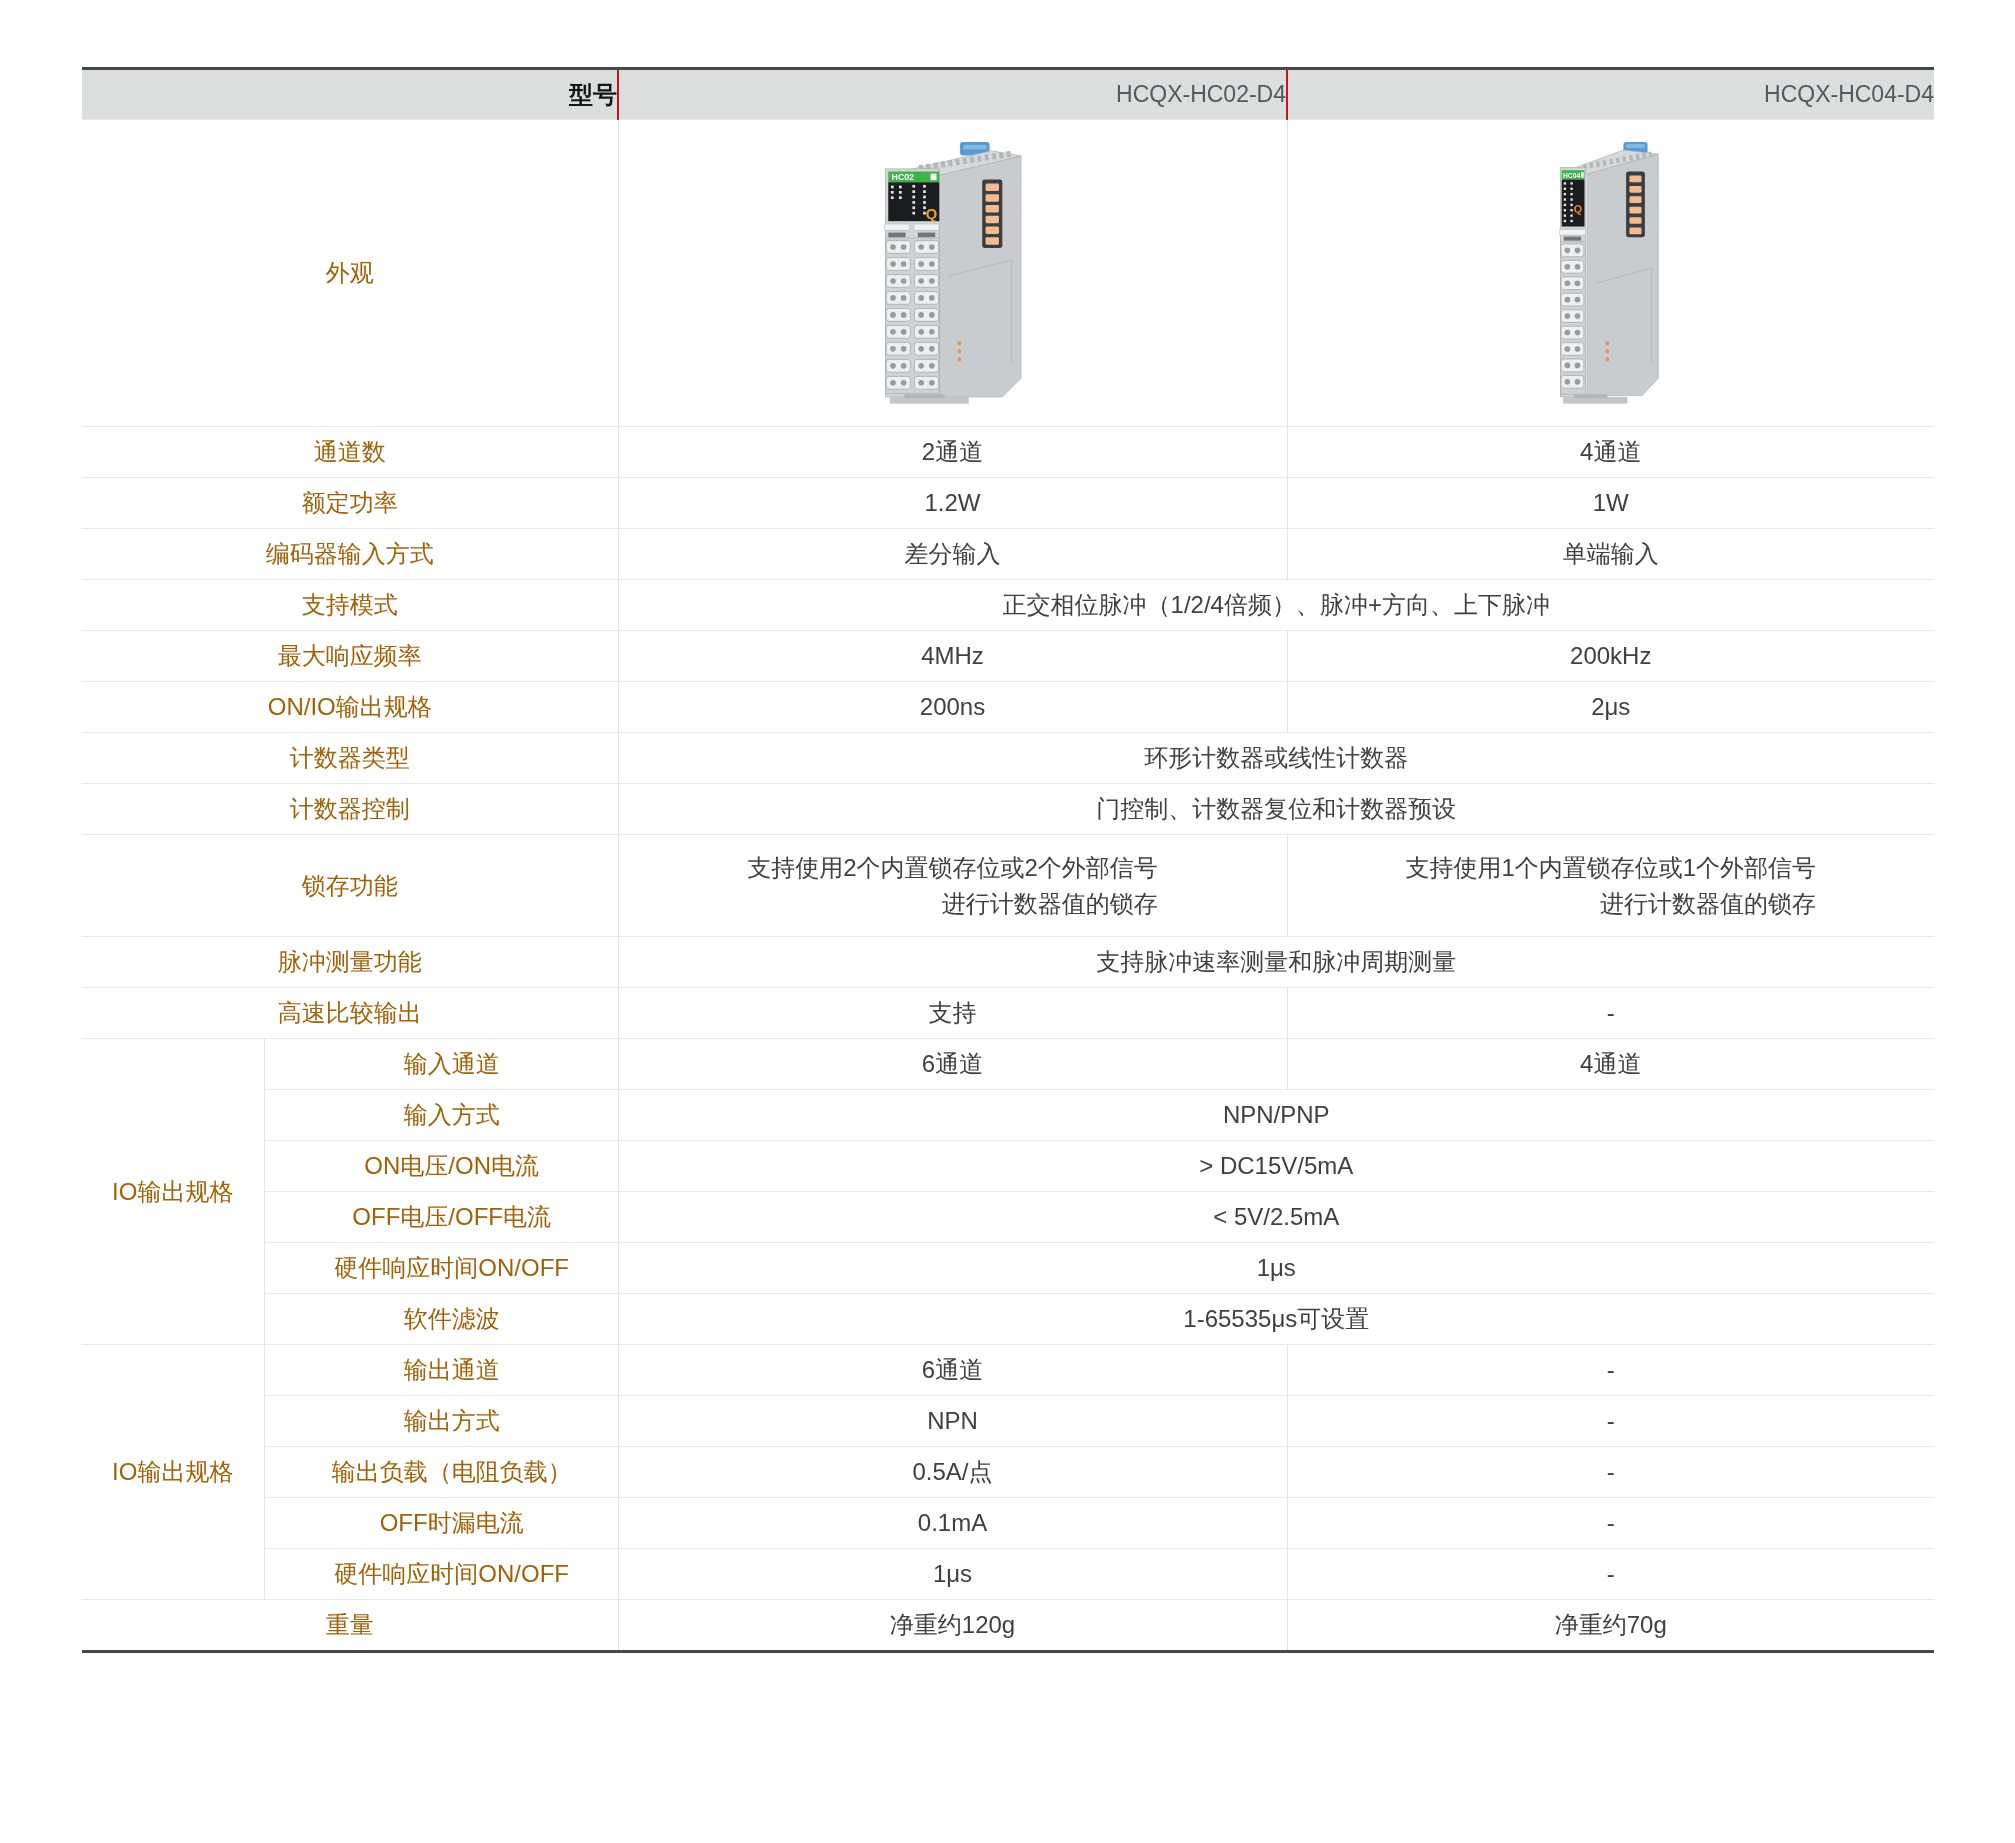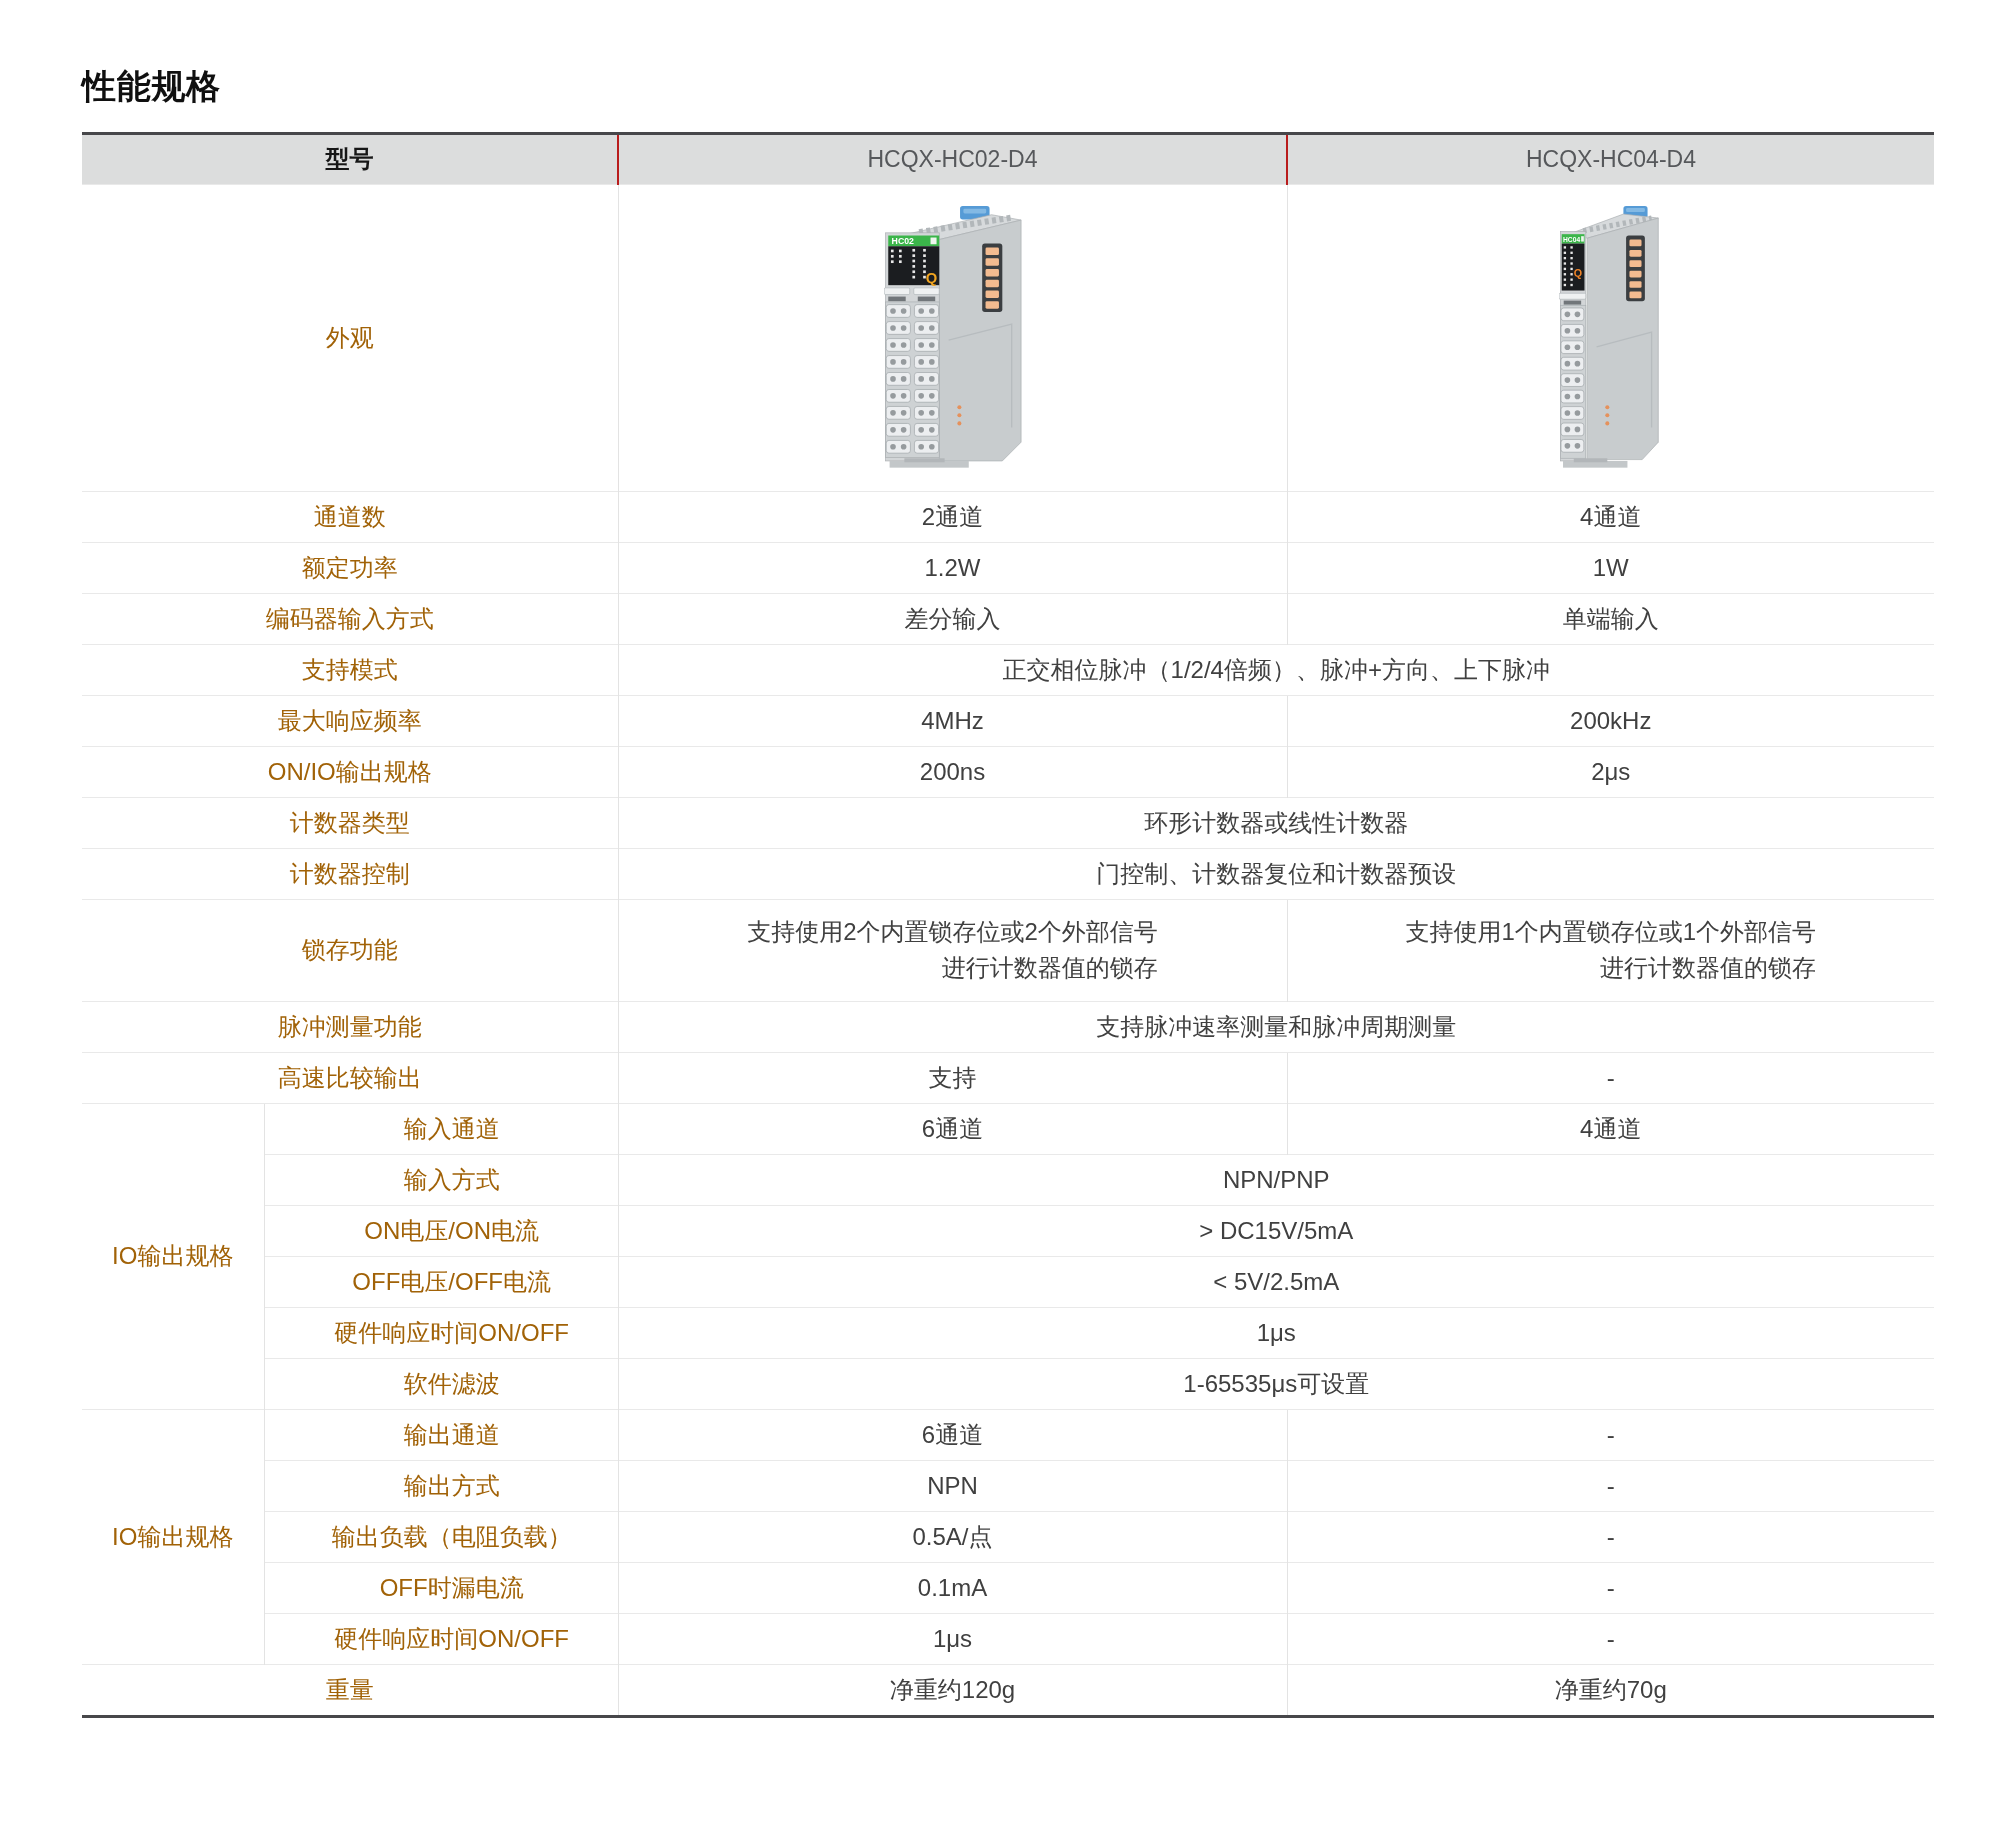--- a/index.html
+++ b/index.html
@@ -18,21 +18,21 @@
     border-collapse:collapse;table-layout:fixed;width:1852px;
     border-top:3.4px solid #47474a;border-bottom:3.4px solid #47474a;
   }
   col.c-group{width:182px;}
   col.c-sub{width:354px;}
   col.c-v1{width:669px;}
   col.c-v2{width:647px;}
   thead th{
     height:49px;background:#dcdddd;
     font-size:23px;font-weight:400;color:#56585b;
-    text-align:center;padding:0;vertical-align:middle;
+    text-align:right;padding:0;vertical-align:middle;
   }
   thead th.th-model{font-size:24px;font-weight:700;color:#161616;}
   thead th + th{border-left:2px solid #b91c1c;}
   td{
     padding:0 6.7px;height:50px;text-align:center;vertical-align:middle;
     font-size:24px;color:#404040;border-top:1.3px solid #e9e9e9;
   }
   td.label-cell,td.sub-label,td.group-cell{
     font-weight:400;color:#a16207;
   }
@@ -41,21 +41,20 @@
   td.appearance-cell{height:306px;}
   td.latch-cell{height:101px;}
   .latch-block{display:inline-block;text-align:right;line-height:1.5;}
   svg{vertical-align:middle;}
 </style>
 </head>
 <body>
 
 <div class="container">
 
-  <h1 class="page-title">性能规格</h1>
 
   <table class="spec">
     <colgroup>
       <col class="c-group">
         <col class="c-sub">
         <col class="c-v1">
         <col class="c-v2">
     </colgroup>
     <thead>
       <tr>

